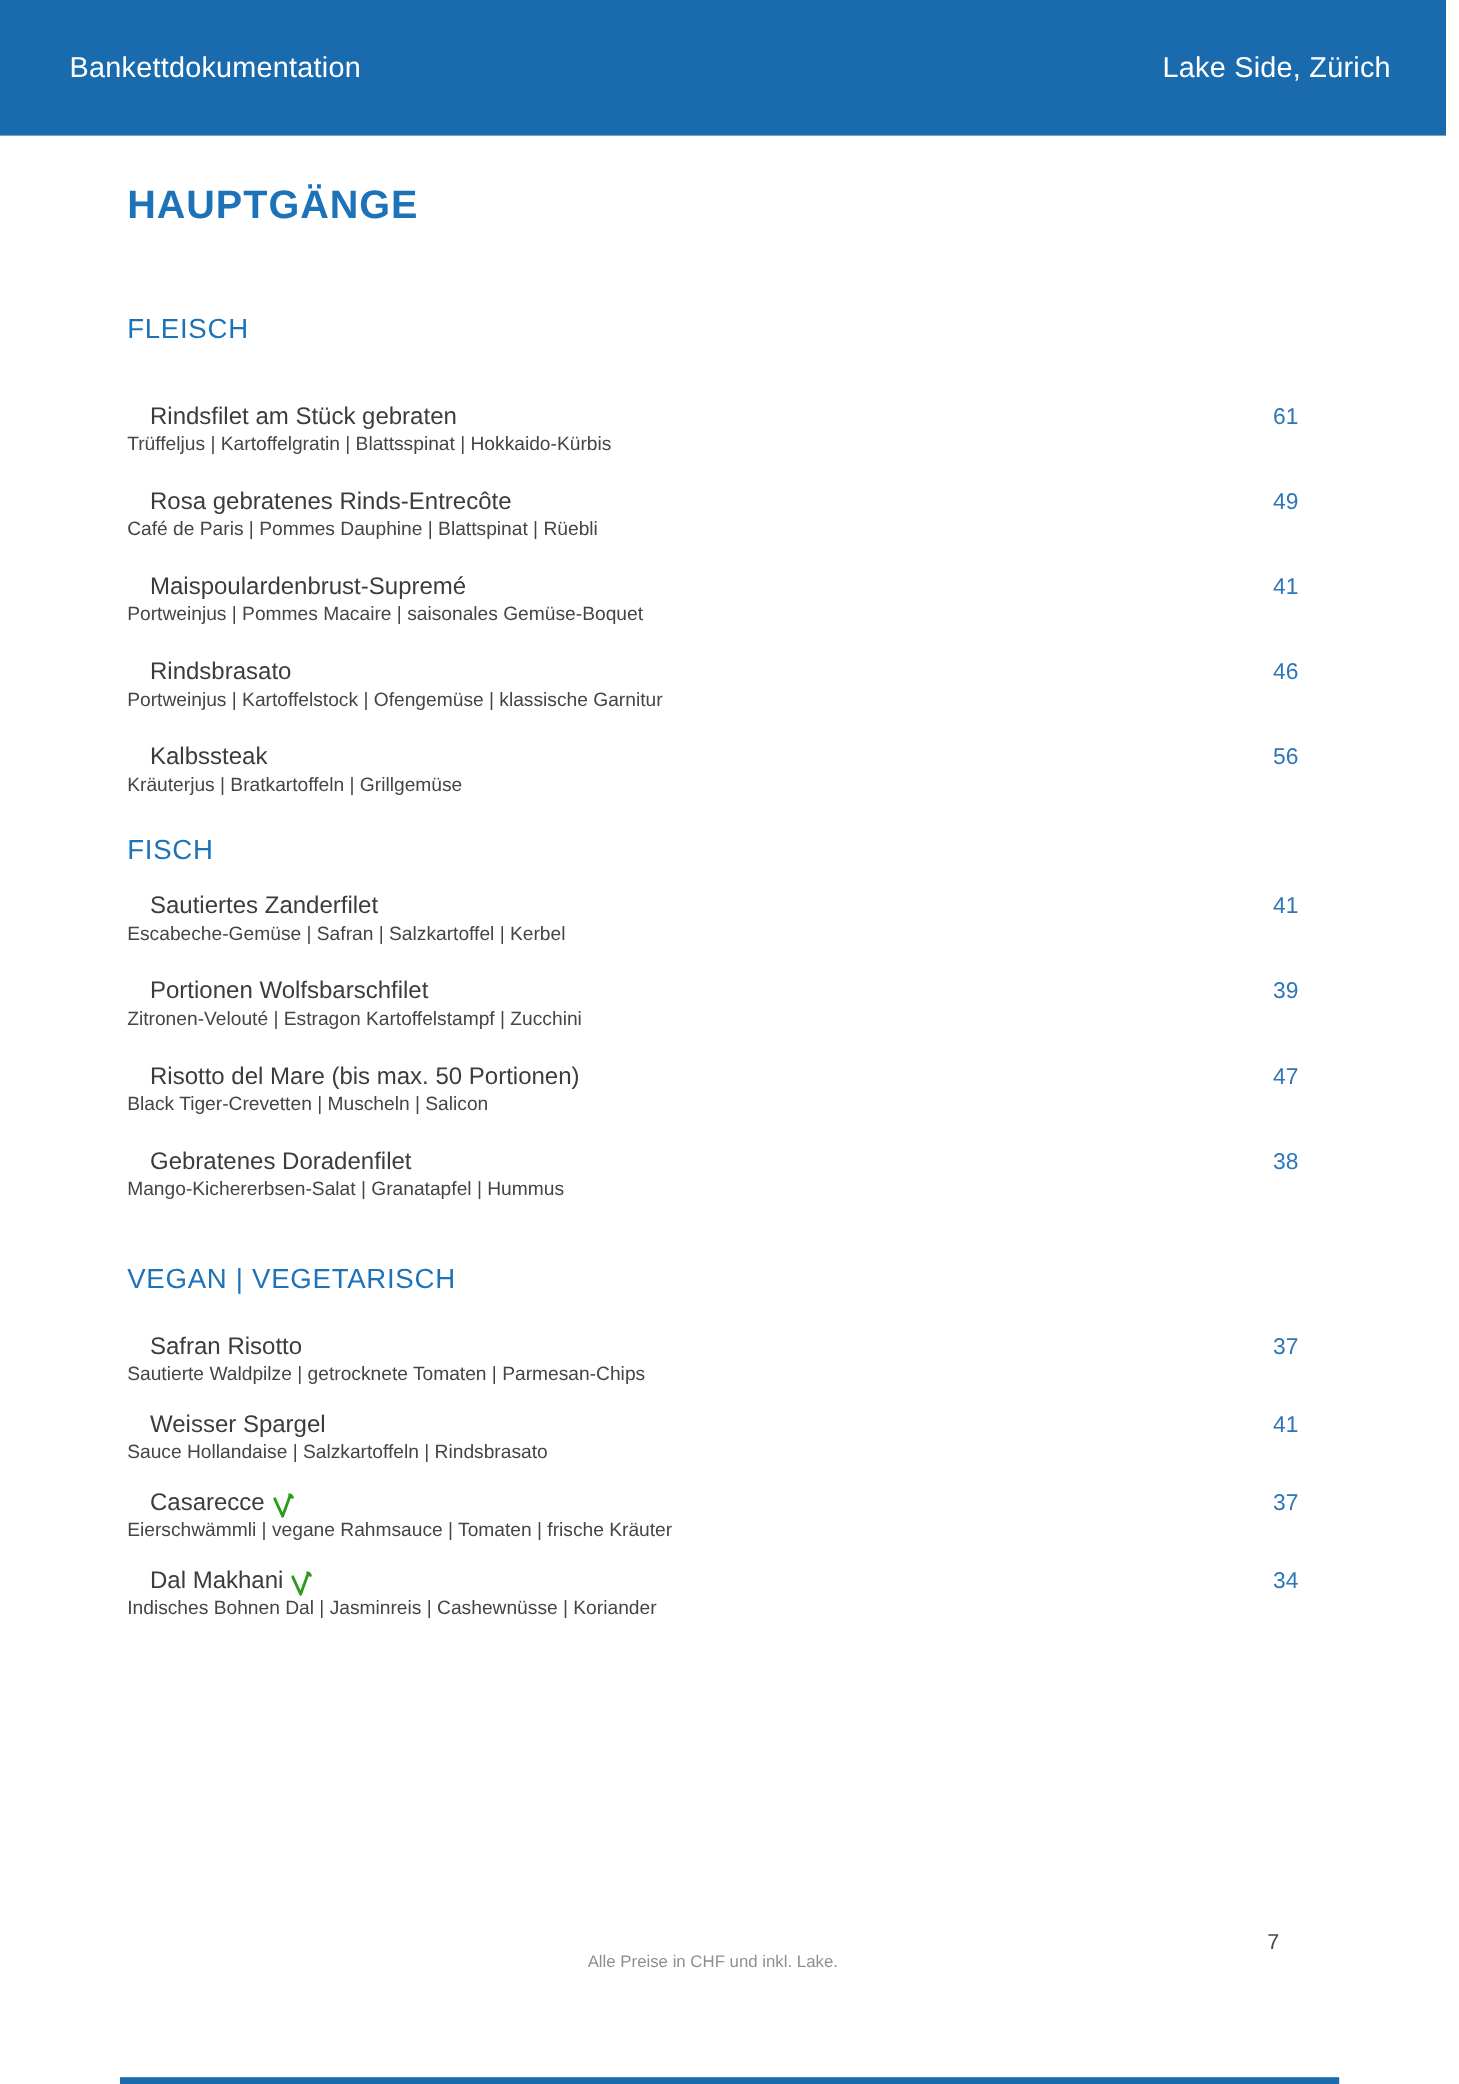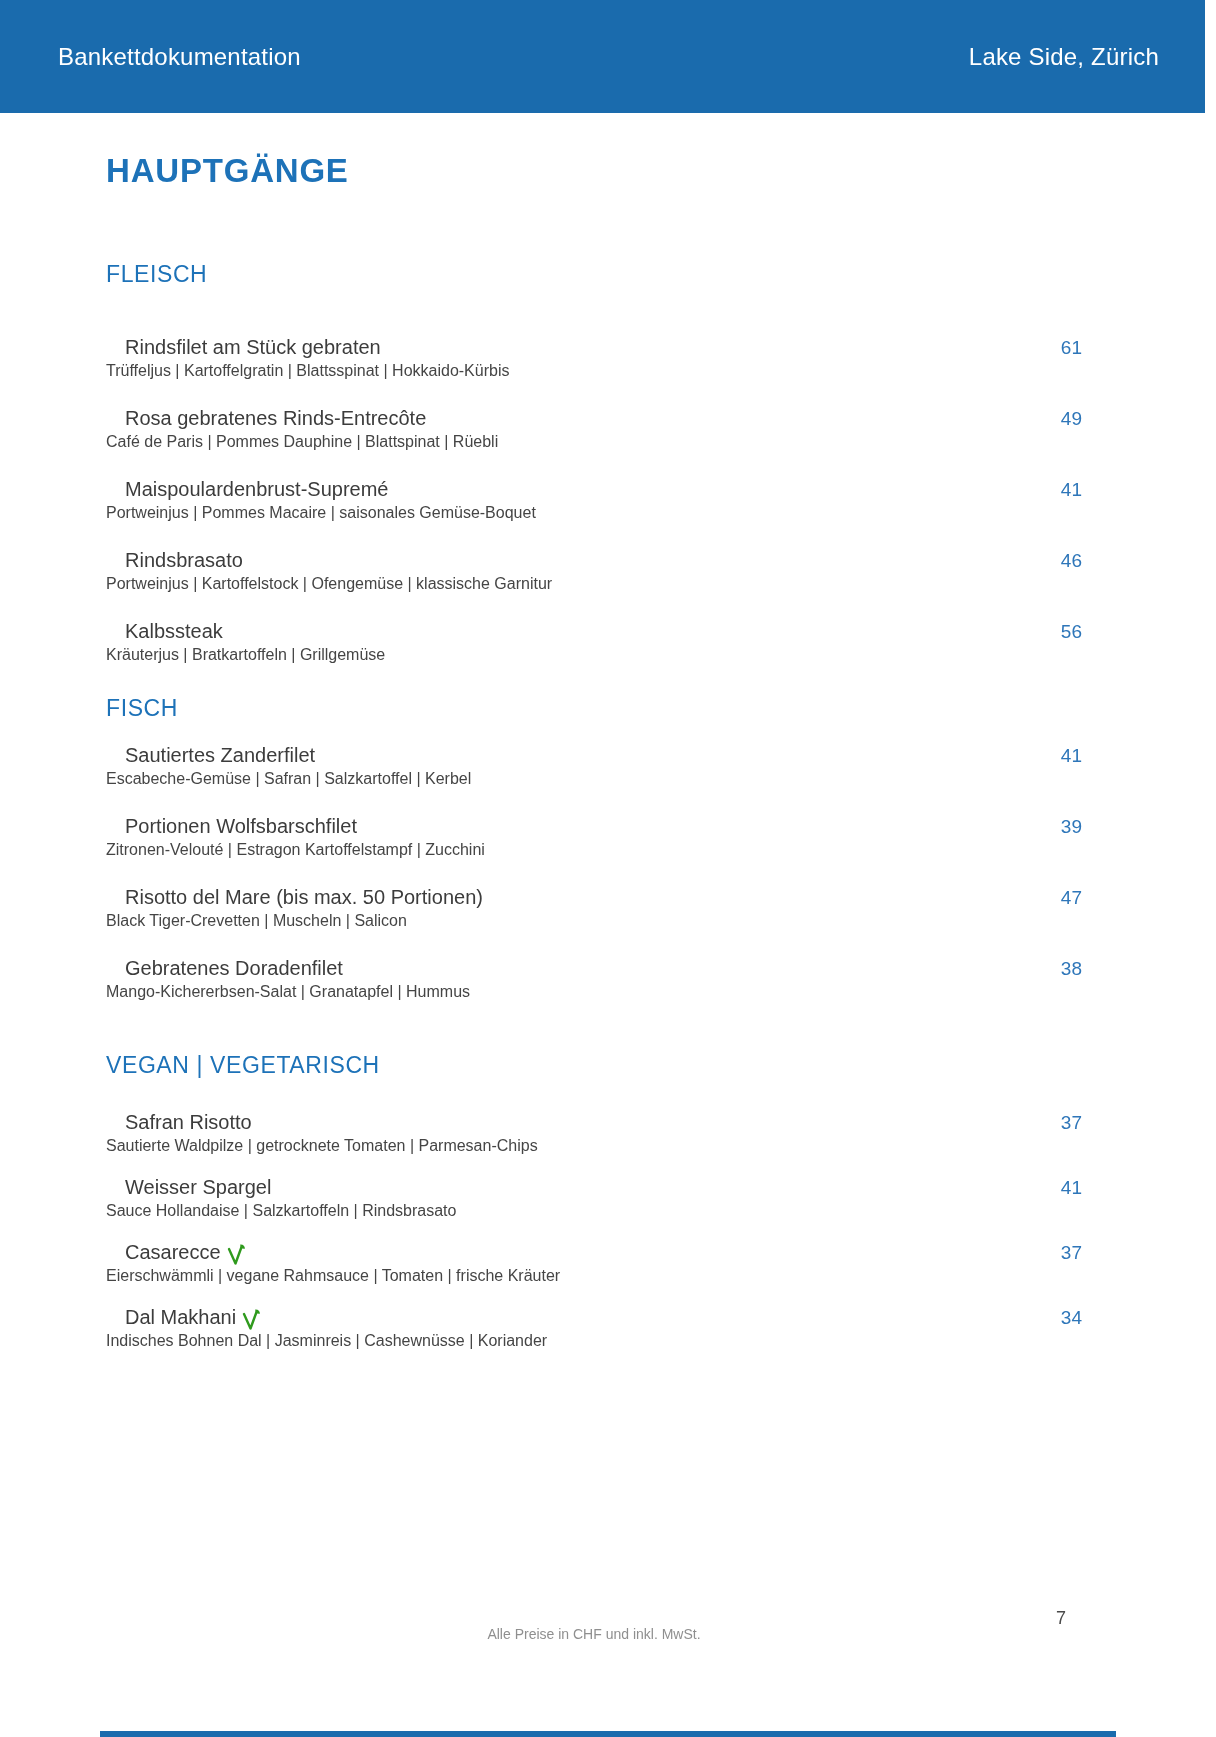--- a/index.html
+++ b/index.html
@@ -192,15 +192,15 @@
                 <path d="M14.2 0.6 C17.4 0.4 18.8 2.2 18.9 4.8 C15.6 5.2 14.1 3.4 14.2 0.6 Z" fill="#2f9a1d"></path>
               </svg></span>
             <span class="item-price">34</span>
           </div>
           <div class="item-desc">Indisches Bohnen Dal | Jasminreis | Cashewnüsse | Koriander</div>
         </div>
       </section>
     </div>
 </main>
 
-<div class="footer-note">Alle Preise in CHF und inkl. MwSt.</div>
+<div class="footer-note">Alle Preise in CHF und inkl. Lake.</div>
 <div class="page-number">7</div>
 <div class="next-page-strip"></div>
 
 </body></html>

